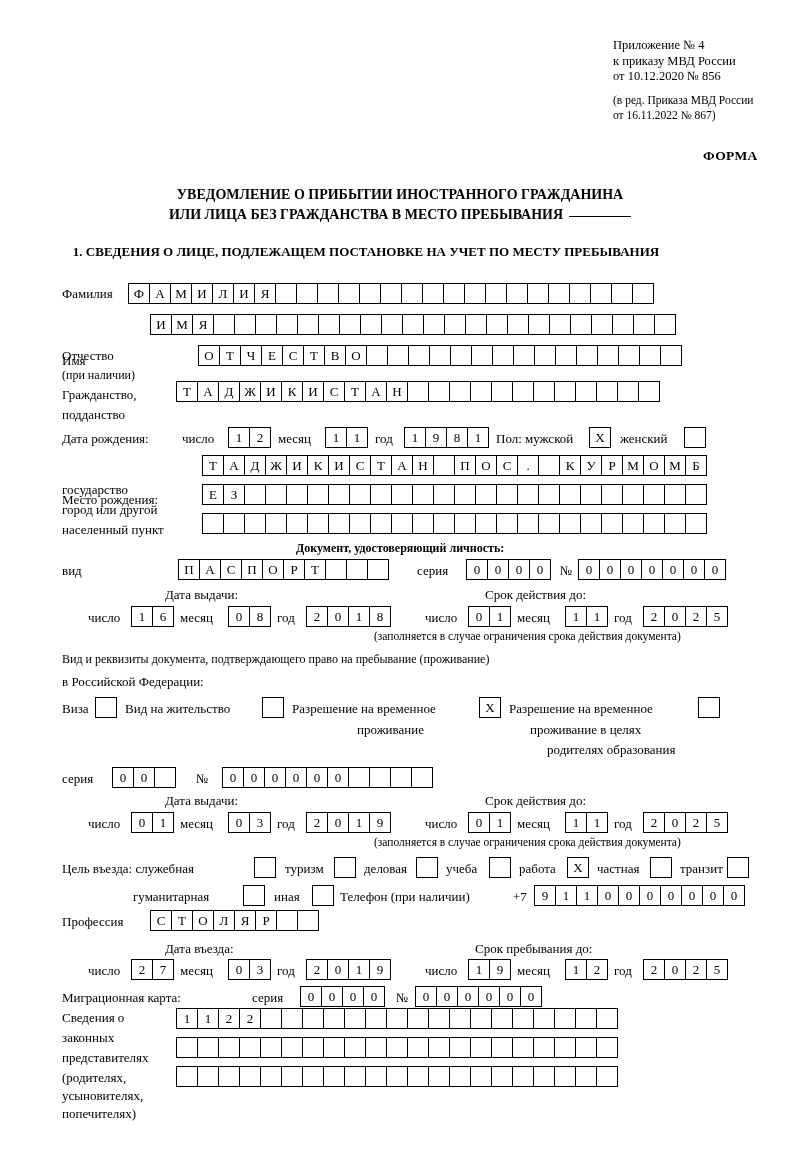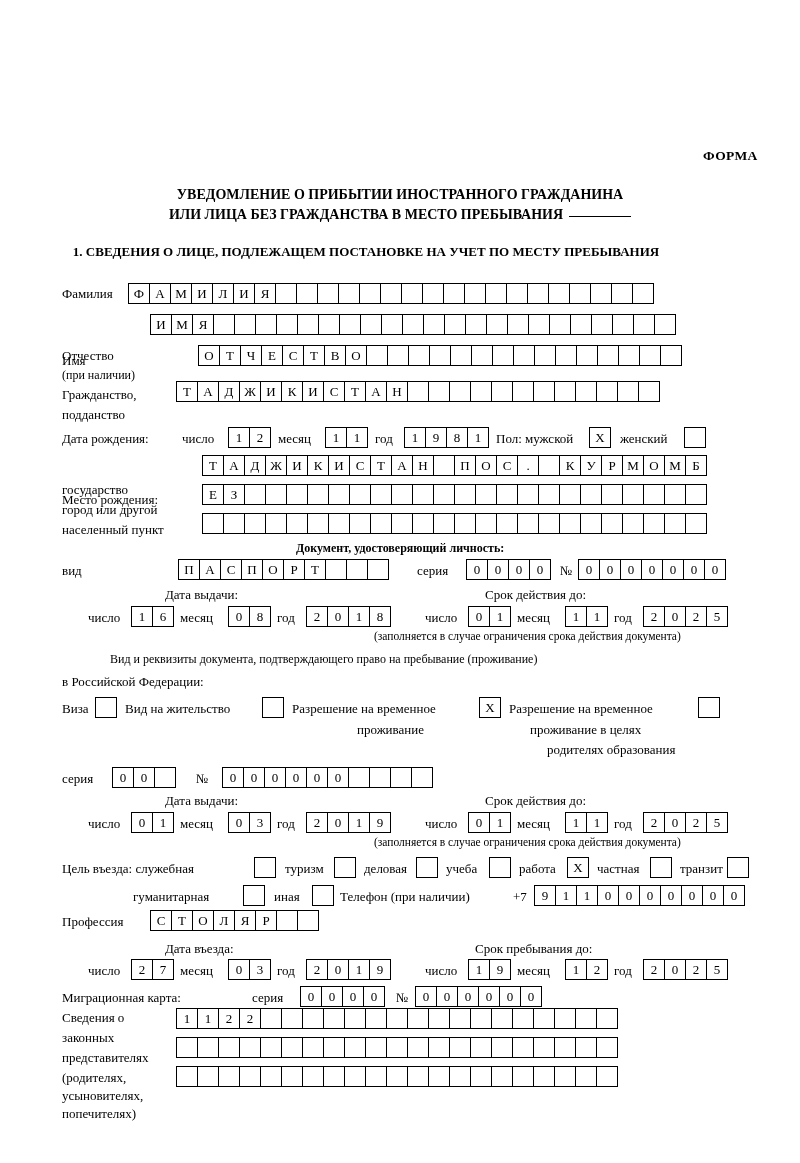--- a/index.html
+++ b/index.html
@@ -90,20 +90,28 @@
     left:0;top:1104px;width:800px;
     text-align:center;
     font-size:12.5px;
   }
 </style>
 </head>
 <body>
 
 <div class="page">
 
+  <div class="hdr">
+    <div>Приложение № 4</div>
+    <div>к приказу МВД России</div>
+    <div>от 10.12.2020 № 856</div>
+    <div class="gap"></div>
+    <div class="small">(в ред. Приказа МВД России</div>
+    <div class="small">от 16.11.2022 № 867)</div>
+  </div>
 
   <div class="forma">ФОРМА</div>
 
   <div class="title">
     <div>УВЕДОМЛЕНИЕ О ПРИБЫТИИ ИНОСТРАННОГО ГРАЖДАНИНА</div>
     <div class="ln2"><span>ИЛИ ЛИЦА БЕЗ ГРАЖДАНСТВА В МЕСТО ПРЕБЫВАНИЯ</span><span class="blank"></span></div>
   </div>
 
   <div class="sect1">1. СВЕДЕНИЯ О ЛИЦЕ, ПОДЛЕЖАЩЕМ ПОСТАНОВКЕ НА УЧЕТ ПО МЕСТУ ПРЕБЫВАНИЯ</div>
 
@@ -390,21 +398,21 @@
     </div>
   <div class="lbl" style="left:614px;top:610px;">год</div>
   <div class="boxes" id="doc_valid_year" style="left:643px;top:606px;">
       <div class="bx">2</div>
       <div class="bx">0</div>
       <div class="bx">2</div>
       <div class="bx">5</div>
     </div>
   <div class="lbl note" style="left:374px;top:630px;">(заполняется в случае ограничения срока действия документа)</div>
 
-  <div class="lbl sm" style="left:62px;top:652px;margin-left:48px;">Вид и реквизиты документа, подтверждающего право на пребывание (проживание)</div>
+  <div class="lbl sm" style="left:62px;top:652px;">Вид и реквизиты документа, подтверждающего право на пребывание (проживание)</div>
   <div class="lbl" style="left:62px;top:674px;">в Российской Федерации:</div>
 
   <div class="lbl" style="left:62px;top:701px;">Виза</div>
   <span class="single" style="position:absolute;left:95px;top:697px;"></span>
   <div class="lbl" style="left:125px;top:701px;">Вид на жительство</div>
   <span class="single" style="position:absolute;left:262px;top:697px;"></span>
   <div class="lbl" style="left:292px;top:701px;">Разрешение на временное</div>
   <div class="lbl" style="left:357px;top:722px;">проживание</div>
   <span class="single" style="position:absolute;left:479px;top:697px;">X</span>
   <div class="lbl" style="left:509px;top:701px;">Разрешение на временное</div>

